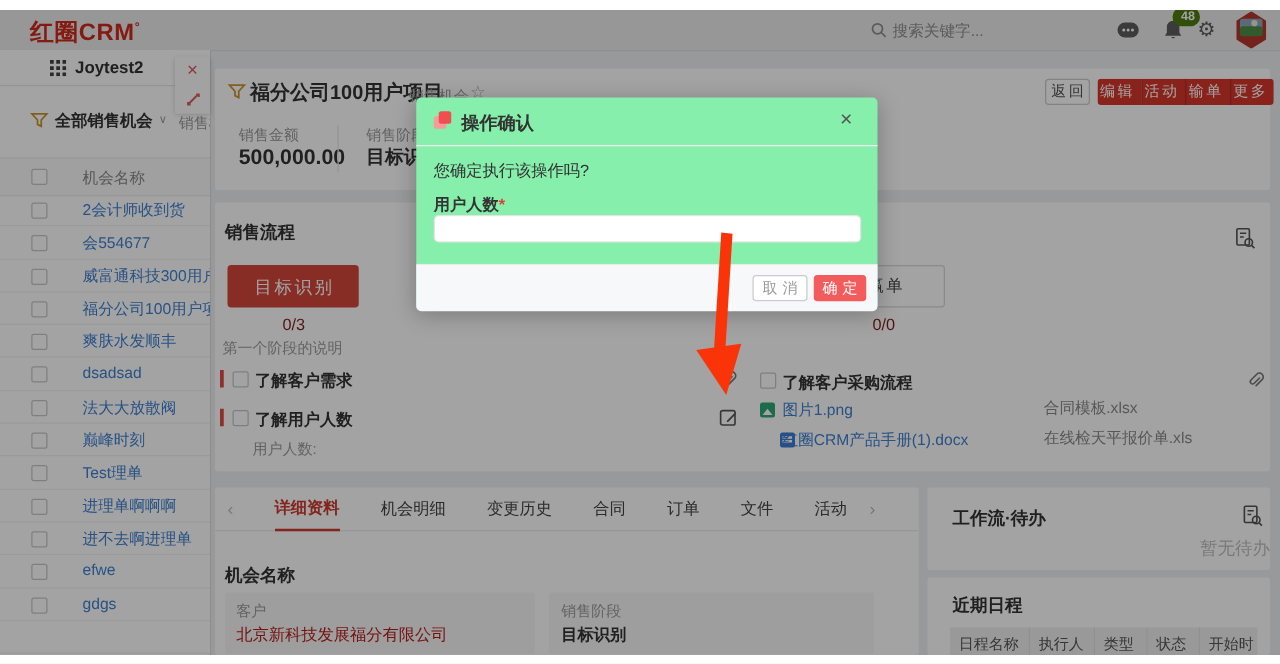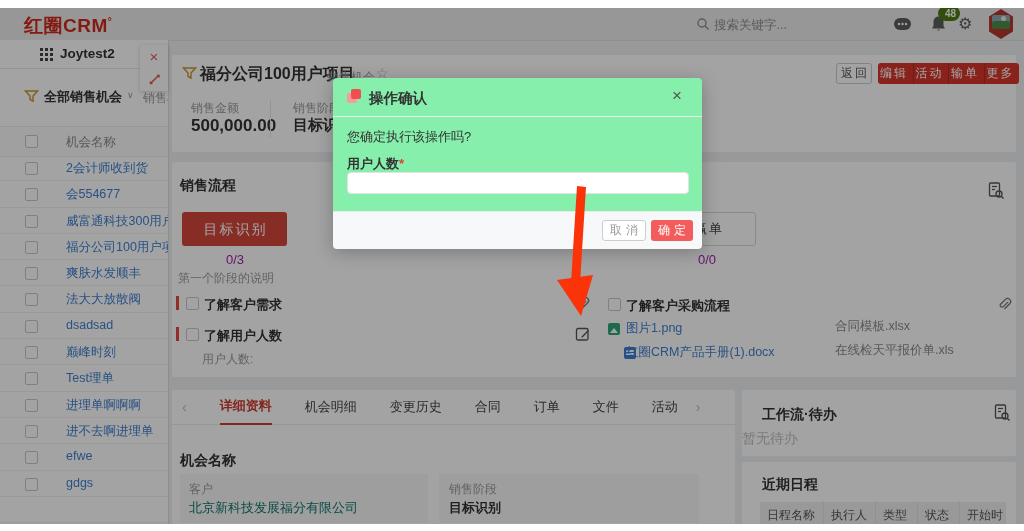--- a/index.html
+++ b/index.html
@@ -49,21 +49,21 @@
   .btn-group{left:878px;top:55px;height:21px;display:flex;border-radius:3px;overflow:hidden;}
   .btn-red{width:34.5px;height:21px;background:#d5362b;color:#fff;font-size:12px;line-height:21px;text-align:left;
       letter-spacing:2px;text-indent:2px;}
   .btn-red + .btn-red{border-left:1px solid rgba(0,0,0,.18);}
   .statlabel{font-size:12px;color:#9b9b9b;}
   .statvalue{font-size:17px;font-weight:bold;color:#333;}
   .pcard{left:172px;top:154px;width:844px;height:215px;}
   .sect-title{font-size:14px;font-weight:bold;color:#333;}
   .stagebtn{left:182px;top:204px;width:105px;height:34px;background:#d5463c;border-radius:3px;color:#fff;
       font-size:14px;text-align:center;line-height:34px;letter-spacing:2px;text-indent:2px;}
-  .stagecount{font-size:13px;color:#a21caf;text-align:center;}
+  .stagecount{font-size:13px;color:#7f1d1d;text-align:center;}
   .stagearrow{left:363px;top:209px;font-size:19px;color:#c6c6c6;}
   .stagefinal{left:660px;top:204px;width:94px;height:32px;border:1px solid #d8d8d8;border-radius:3px;background:#fff;
       font-size:13px;color:#444;text-align:center;line-height:32px;letter-spacing:2px;text-indent:2px;}
   .note{font-size:12px;color:#9b9b9b;text-align:right;}
   .taskbar{width:3px;height:14px;background:#e04a3f;}
   .tasklabel{font-size:13px;color:#333;font-weight:bold;}
   .tasksub{font-size:12px;color:#9b9b9b;}
   .filelink{font-size:12.5px;color:#4080d0;}
   .fileplain{font-size:12.5px;color:#8a8a8a;}
   .fic{width:12px;height:12px;border-radius:2px;display:inline-block;position:relative;}
@@ -71,21 +71,21 @@
   .fic.img:after{content:"";position:absolute;left:2px;bottom:2px;border-left:4px solid transparent;border-right:4px solid transparent;border-bottom:5px solid #fff;}
   .fic.doc:after{content:"";position:absolute;left:2px;top:3px;width:8px;height:1.5px;background:#fff;box-shadow:0 3px 0 #fff;}
   .tcard{left:172px;top:382px;width:563px;height:134px;}
   .tabsrow{left:0;top:0;width:563px;height:34px;border-bottom:1px solid #ebebeb;display:flex;align-items:center;}
   .tab{font-size:13px;color:#444;margin-left:33px;height:34px;line-height:33px;}
   .tab.active{color:#cf3a2e;border-bottom:2px solid #cf3a2e;font-weight:bold;}
   .tarrow{color:#bbb;font-size:14px;}
   .fieldbox{background:#f7f7f7;border-radius:2px;}
   .flabel{font-size:12px;color:#9b9b9b;}
   .fvalue{font-size:13px;color:#333;font-weight:bold;}
-  .fvalue.link{color:#0f766e;}
+  .fvalue.link{color:#b91c1c;}
   .wcard{left:742px;top:382px;width:274px;height:66px;}
   .empty{font-size:14px;color:#bfbfbf;}
   .scard{left:742px;top:454px;width:274px;height:62px;overflow:hidden;font-family:Liberation Mono, monospace;}
   .thead{left:18px;top:40px;width:246px;height:30px;background:#f0f0f0;display:flex;}
   .th{font-size:12px;color:#555;line-height:28px;padding-left:7px;border-right:1px solid #e2e2e2;box-sizing:border-box;}
   
   .overlay{left:0;top:0;width:1024px;height:516px;background:rgba(0,0,0,.36);z-index:40;}
   .modal{left:333px;top:70px;width:369px;height:170px;background:#86efac;border-radius:4px;z-index:60;
       box-shadow:0 4px 18px rgba(0,0,0,.25);}
   .mhead{left:0;top:0;width:369px;height:38px;border-bottom:1px solid #eee;}
@@ -183,25 +183,25 @@
       <div class="srow">
           <span class="cb"></span>
           <span class="slink">福分公司100用户项目</span>
         </div>
       <div class="srow">
           <span class="cb"></span>
           <span class="slink">爽肤水发顺丰</span>
         </div>
       <div class="srow">
           <span class="cb"></span>
+          <span class="slink">dsadsad</span>
+        </div>
+      <div class="srow">
+          <span class="cb"></span>
           <span class="slink">法大大放散阀</span>
-        </div>
-      <div class="srow">
-          <span class="cb"></span>
-          <span class="slink">dsadsad</span>
         </div>
       <div class="srow">
           <span class="cb"></span>
           <span class="slink">巅峰时刻</span>
         </div>
       <div class="srow">
           <span class="cb"></span>
           <span class="slink">Test理单</span>
         </div>
       <div class="srow">
@@ -326,21 +326,21 @@
 
   <div class="a card wcard">
     <div class="a sect-title" style="left:20px;top:16px">工作流·待办</div>
     <svg class="a ic" style="left:252px;top:14px" width="17" height="18" viewBox="0 0 17 18">
         <rect x="1.5" y="1" width="10" height="13" rx="1" fill="none" stroke="#555" stroke-width="1.3"></rect>
         <line x1="4" y1="4.5" x2="9" y2="4.5" stroke="#555" stroke-width="1.2"></line>
         <line x1="4" y1="7.5" x2="7" y2="7.5" stroke="#555" stroke-width="1.2"></line>
         <circle cx="11" cy="12" r="3" fill="none" stroke="#555" stroke-width="1.3"></circle>
         <line x1="13.2" y1="14.2" x2="15.5" y2="16.5" stroke="#555" stroke-width="1.4"></line>
       </svg>
-    <div class="a empty" style="left:0;top:40px;width:274px;text-align:left">暂无待办</div>
+    <div class="a empty" style="left:0;top:40px;width:274px;text-align:right">暂无待办</div>
   </div>
 
   <div class="a card scard">
     <div class="a sect-title" style="left:20px;top:14px">近期日程</div>
     <div class="a thead">
       <div class="th" style="width:64px">日程名称</div>
       <div class="th" style="width:52px">执行人</div>
       <div class="th" style="width:42px">类型</div>
       <div class="th" style="width:42px">状态</div>
       <div class="th" style="width:46px;border-right:none">开始时间</div>

